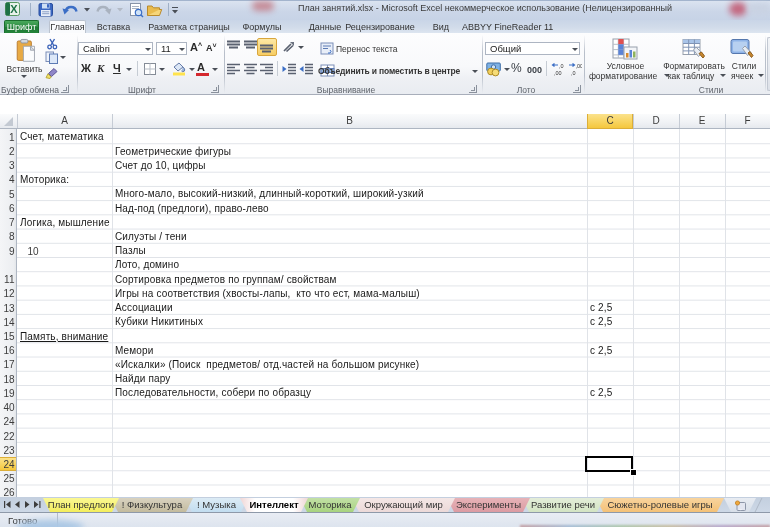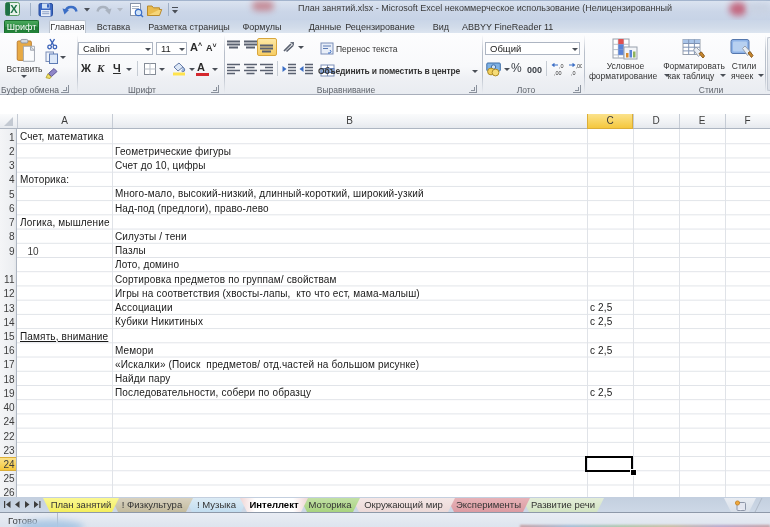--- a/index.html
+++ b/index.html
@@ -398,28 +398,29 @@
     <svg style="position:absolute;left:2px;top:3px;" width="40" height="9" viewBox="0 0 40 9">
 <g fill="#3d3d3d">
           <path d="M2 1v7h1.2v-7z"></path>
           <path d="M8.5 1L4 4.5l4.5 3.5z"></path>
           <path d="M17.5 1L13 4.5l4.5 3.5z"></path>
           <path d="M23 1l4.5 3.5L23 8z"></path>
           <path d="M32 1l4.5 3.5L32 8z"></path>
           <path d="M37.3 1v7h1.2v-7z"></path>
         </g>
       </svg>
-      <div class="stab" style="left:43px;width:76px;z-index:9;background:linear-gradient(180deg,#fbf894,#f4ee5c);">План занятий</div>
+      <div class="stab" style="left:43px;width:76px;z-index:9;background:linear-gradient(180deg,#fbf894,#f4ee5c);">План предлоги</div>
       <div class="stab" style="left:111px;width:82px;z-index:8;background:linear-gradient(180deg,#d8d2c0,#c3bb9e);">! Физкультура</div>
       <div class="stab" style="left:185px;width:63px;z-index:7;background:linear-gradient(180deg,#dcebf5,#c2ddf0);">! Музыка</div>
       <div class="stab" id="stab-active" style="left:240px;width:68px;z-index:20;">Интеллект</div>
       <div class="stab" style="left:300px;width:60px;z-index:6;background:linear-gradient(180deg,#c2e0a6,#a8d37f);">Моторика</div>
       <div class="stab" style="left:352px;width:103px;z-index:5;background:linear-gradient(180deg,#f4e7e6,#ecd9d8);">Окружающий мир</div>
       <div class="stab" style="left:447px;width:83px;z-index:4;background:linear-gradient(180deg,#e6b3b8,#dc9ba2);">Эксперименты</div>
       <div class="stab" style="left:522px;width:82px;z-index:3;background:linear-gradient(180deg,#e3edd9,#d3e4c3);">Развитие речи</div>
+      <div class="stab" style="left:596px;width:128px;z-index:2;background:linear-gradient(180deg,#f8d49e,#f4c177);">Сюжетно-ролевые игры</div>
       <div class="stab" style="left:724px;width:32px;z-index:1;background:linear-gradient(180deg,#e8ecf2,#d8dfe9);"></div>
       <svg width="13" height="12" viewBox="0 0 13 12" style="position:absolute;left:734px;top:3px;z-index:2;">
         <rect x="3" y="2.5" width="8.5" height="8" rx="1" fill="#e3e6f0" stroke="#8d96a8"></rect>
         <circle cx="3.5" cy="3" r="2.1" fill="#f0a73c" stroke="#c07f1f" stroke-width="0.8"></circle>
         <path d="M4.5 9.5 q2 1.5 4 0" fill="#fff" opacity="0.9"></path>
       </svg>
       <div style="position:absolute;left:758px;top:1px;width:1px;height:14px;background:#aeb8c6;transform:skewX(-26deg);z-index:1;"></div>
   </div>
 
   <div id="statusbar" class="abs">

